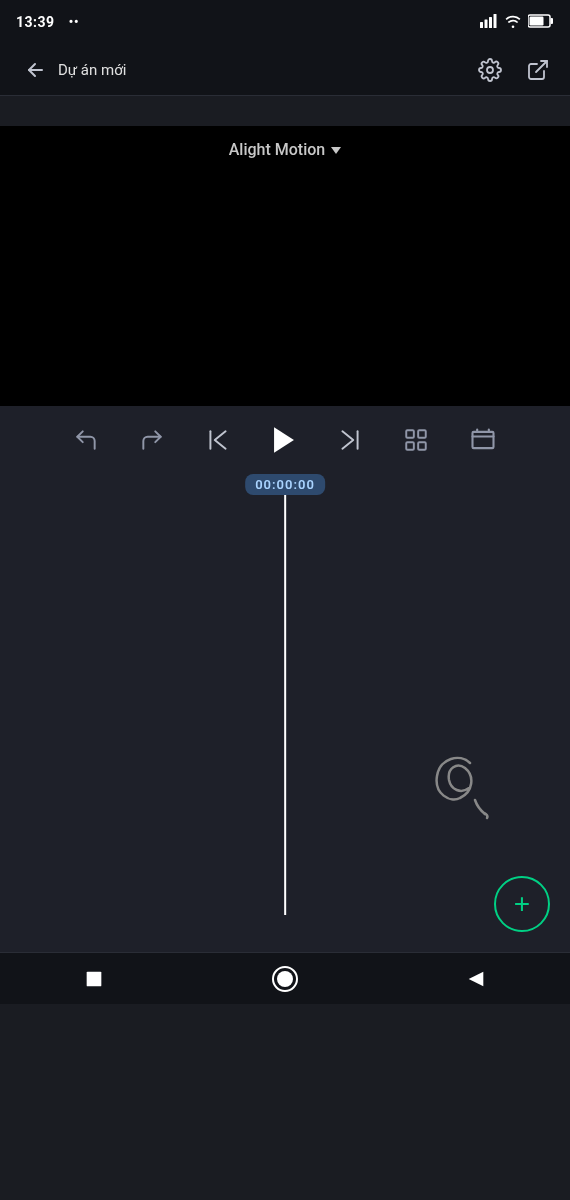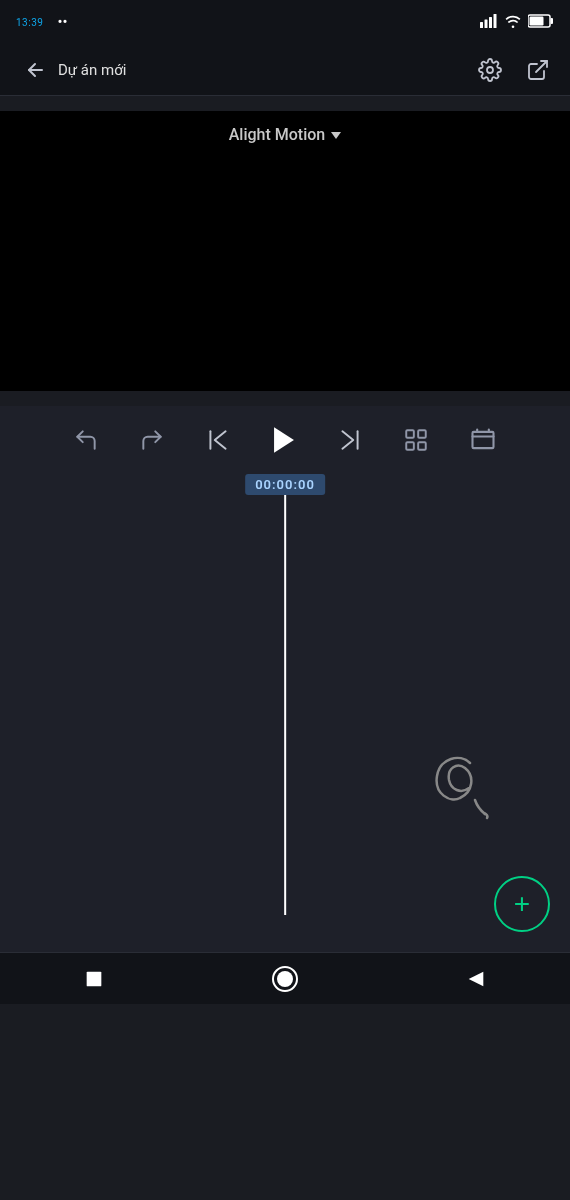--- a/index.html
+++ b/index.html
@@ -18,23 +18,23 @@
     .status-bar {
       width: 100%;
       height: 44px;
       background: #111318;
       display: flex;
       align-items: center;
       justify-content: space-between;
       padding: 0 16px;
     }
     .status-time {
-      font-size: 10px;
-      font-weight: 400;
-      color: #0ea5e9;
+      font-size: 14px;
+      font-weight: 700;
+      color: #ffffff;
       letter-spacing: 0.5px;
     }
     .status-dots {
       font-size: 15px;
       color: #fff;
       margin-left: 8px;
     }
     .status-left {
       display: flex;
       align-items: center;
@@ -73,21 +73,21 @@
       gap: 16px;
     }
 
     
     .preview-area {
       width: 100%;
       height: 310px;
       background: #1a1c22;
       display: flex;
       align-items: center;
-      justify-content: center;
+      justify-content: flex-end;
       flex-direction: column;
     }
     .preview-canvas {
       width: 100%;
       height: 280px;
       background: #000000;
       display: flex;
       align-items: flex-start;
       justify-content: center;
       padding-top: 14px;
@@ -165,21 +165,21 @@
       flex-direction: column;
       align-items: center;
       z-index: 10;
     }
     .timecode-box {
       background: #2e4a6e;
       color: #aad4ff;
       font-size: 13px;
       font-weight: 600;
       padding: 3px 10px;
-      border-radius: 3px;
+      border-radius: 8px;
       letter-spacing: 1px;
       white-space: nowrap;
     }
     .cursor-line {
       width: 1.5px;
       height: 420px;
       background: #ffffff;
       margin-top: 0;
     }
 

